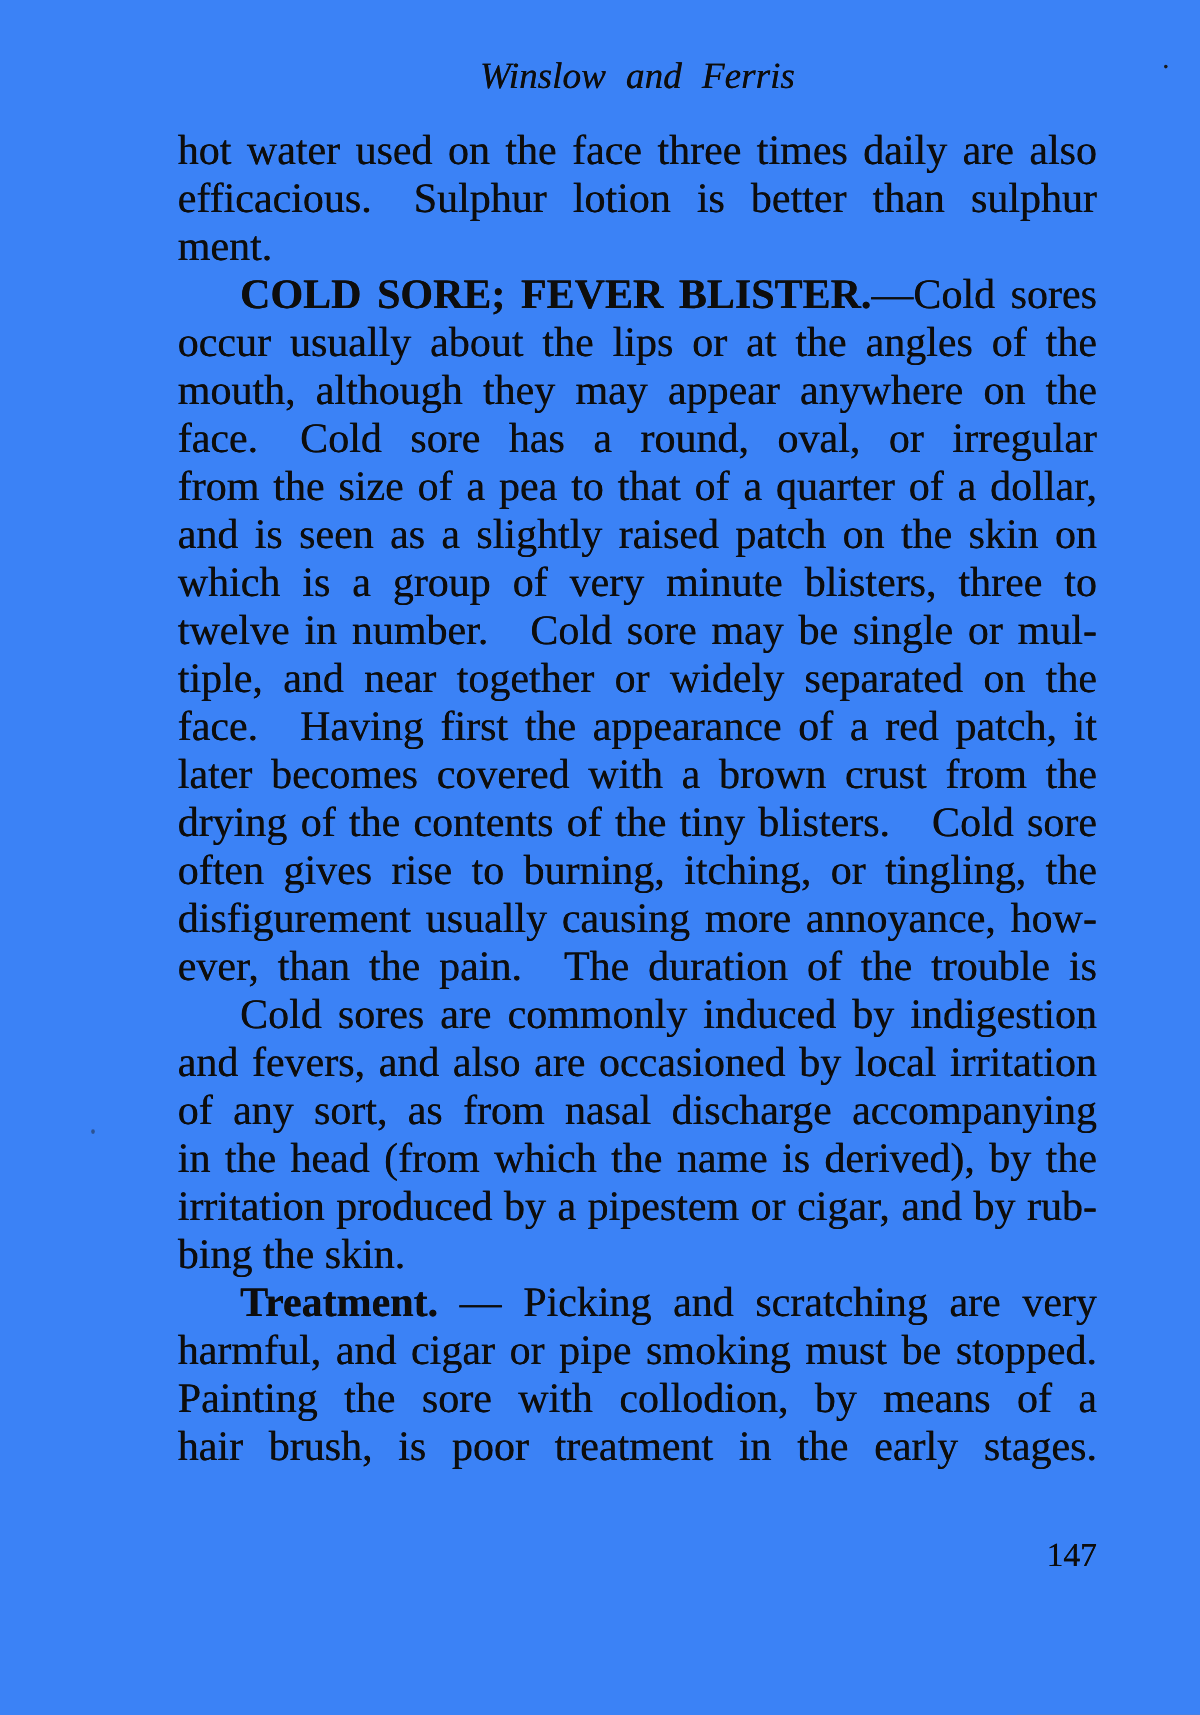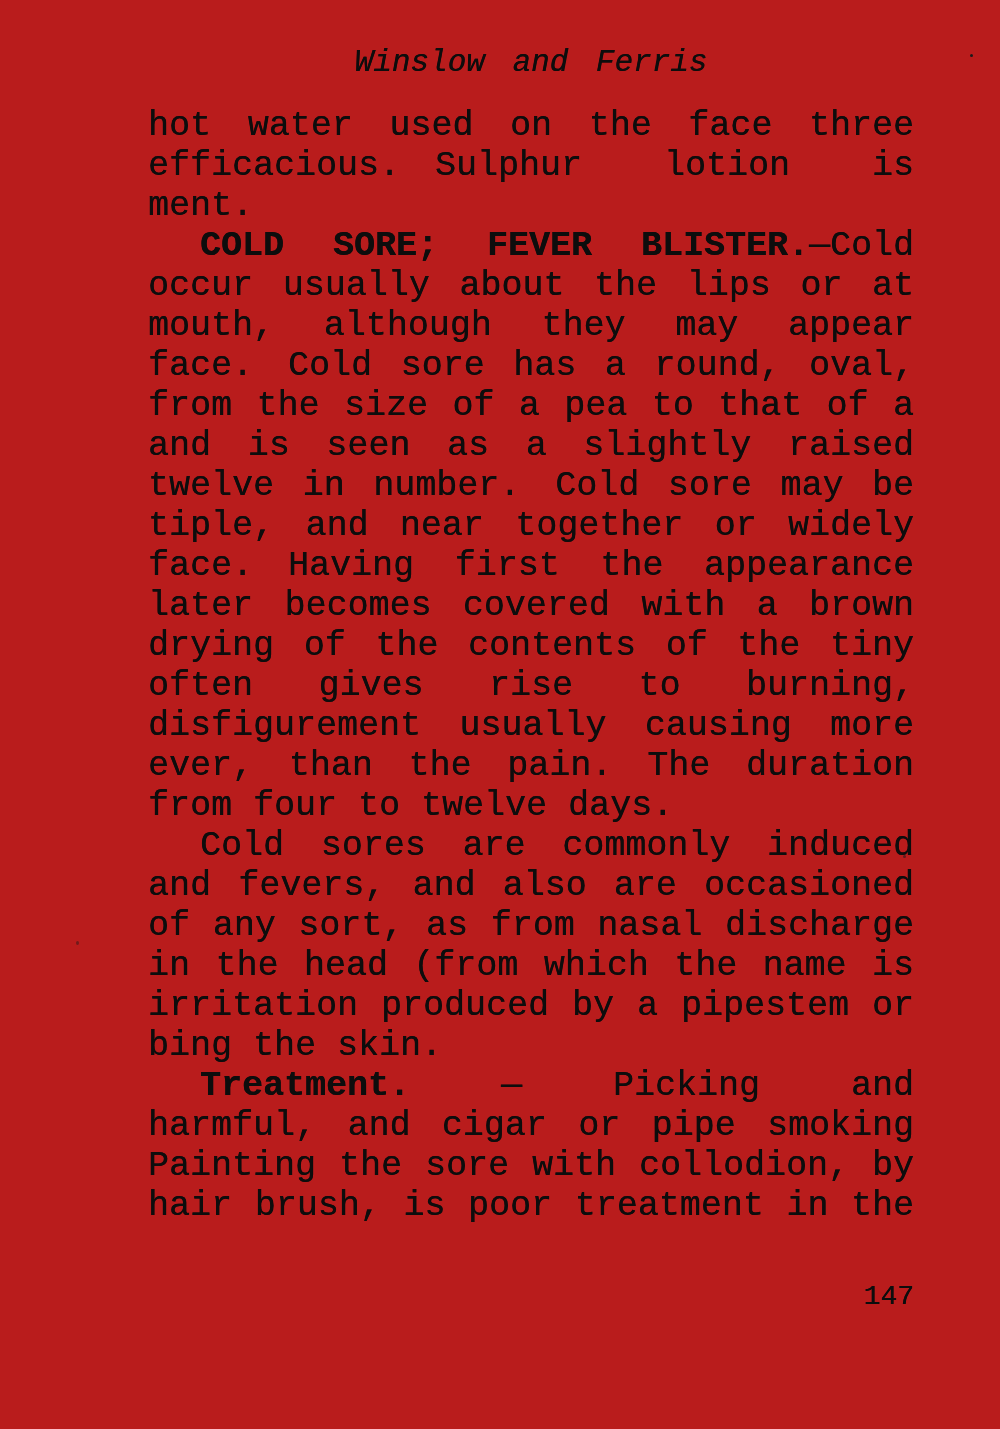--- a/index.html
+++ b/index.html
@@ -2,23 +2,23 @@
 <html><head>
 <meta charset="utf-8">
 <style>
   html, body { margin: 0; padding: 0; }
   body { background: #888; }
   .book-page {
     position: relative;
     width: 1000px;
     height: 1429px;
     margin: 0 auto;
-    background: #b91c1c;
+    background: #3b82f6;
     color: #0d0d0d;
-    font-family: Liberation Mono, monospace;
+    font-family: Liberation Serif, serif;
     overflow: hidden;
   }
   .running-head {
     position: absolute;
     top: 44px;
     left: 148px;
     width: 766px;
     text-align: center;
     font-style: italic;
     font-size: 31px;
@@ -75,29 +75,29 @@
   <div class="text-block">
       <div class="text-line just"><span>hot water used on the face three times daily are also</span></div>
       <div class="text-line just"><span>efficacious. Sulphur lotion is better than sulphur oint-</span></div>
       <div class="text-line"><span>ment.</span></div>
       <div class="text-line just indent"><span class="bold">COLD SORE; FEVER BLISTER.</span><span>—Cold sores</span></div>
       <div class="text-line just"><span>occur usually about the lips or at the angles of the</span></div>
       <div class="text-line just"><span>mouth, although they may appear anywhere on the</span></div>
       <div class="text-line just"><span>face. Cold sore has a round, oval, or irregular outline,</span></div>
       <div class="text-line just"><span>from the size of a pea to that of a quarter of a dollar,</span></div>
       <div class="text-line just"><span>and is seen as a slightly raised patch on the skin on</span></div>
+      <div class="text-line just"><span>which is a group of very minute blisters, three to</span></div>
       <div class="text-line just"><span>twelve in number. Cold sore may be single or mul-</span></div>
       <div class="text-line just"><span>tiple, and near together or widely separated on the</span></div>
       <div class="text-line just"><span>face. Having first the appearance of a red patch, it</span></div>
       <div class="text-line just"><span>later becomes covered with a brown crust from the</span></div>
       <div class="text-line just"><span>drying of the contents of the tiny blisters. Cold sore</span></div>
       <div class="text-line just"><span>often gives rise to burning, itching, or tingling, the</span></div>
       <div class="text-line just"><span>disfigurement usually causing more annoyance, how-</span></div>
       <div class="text-line just"><span>ever, than the pain. The duration of the trouble is</span></div>
-      <div class="text-line"><span>from four to twelve days.</span></div>
       <div class="text-line just indent"><span>Cold sores are commonly induced by indigestion</span></div>
       <div class="text-line just"><span>and fevers, and also are occasioned by local irritation</span></div>
       <div class="text-line just"><span>of any sort, as from nasal discharge accompanying cold</span></div>
       <div class="text-line just"><span>in the head (from which the name is derived), by the</span></div>
       <div class="text-line just"><span>irritation produced by a pipestem or cigar, and by rub-</span></div>
       <div class="text-line"><span>bing the skin.</span></div>
       <div class="text-line just indent"><span class="bold">Treatment.</span><span> — Picking and scratching are very</span></div>
       <div class="text-line just"><span>harmful, and cigar or pipe smoking must be stopped.</span></div>
       <div class="text-line just"><span>Painting the sore with collodion, by means of a camel's-</span></div>
       <div class="text-line just"><span>hair brush, is poor treatment in the early stages.</span></div>

